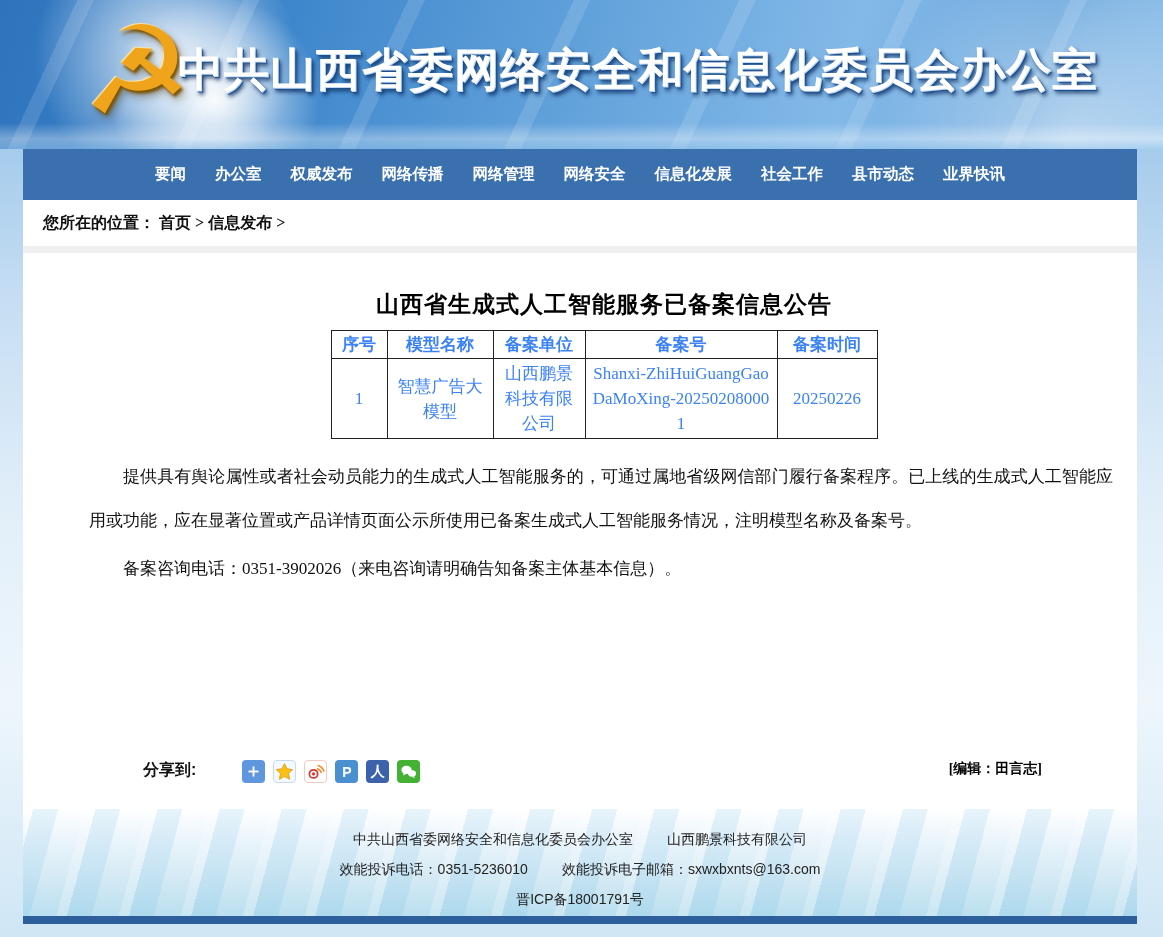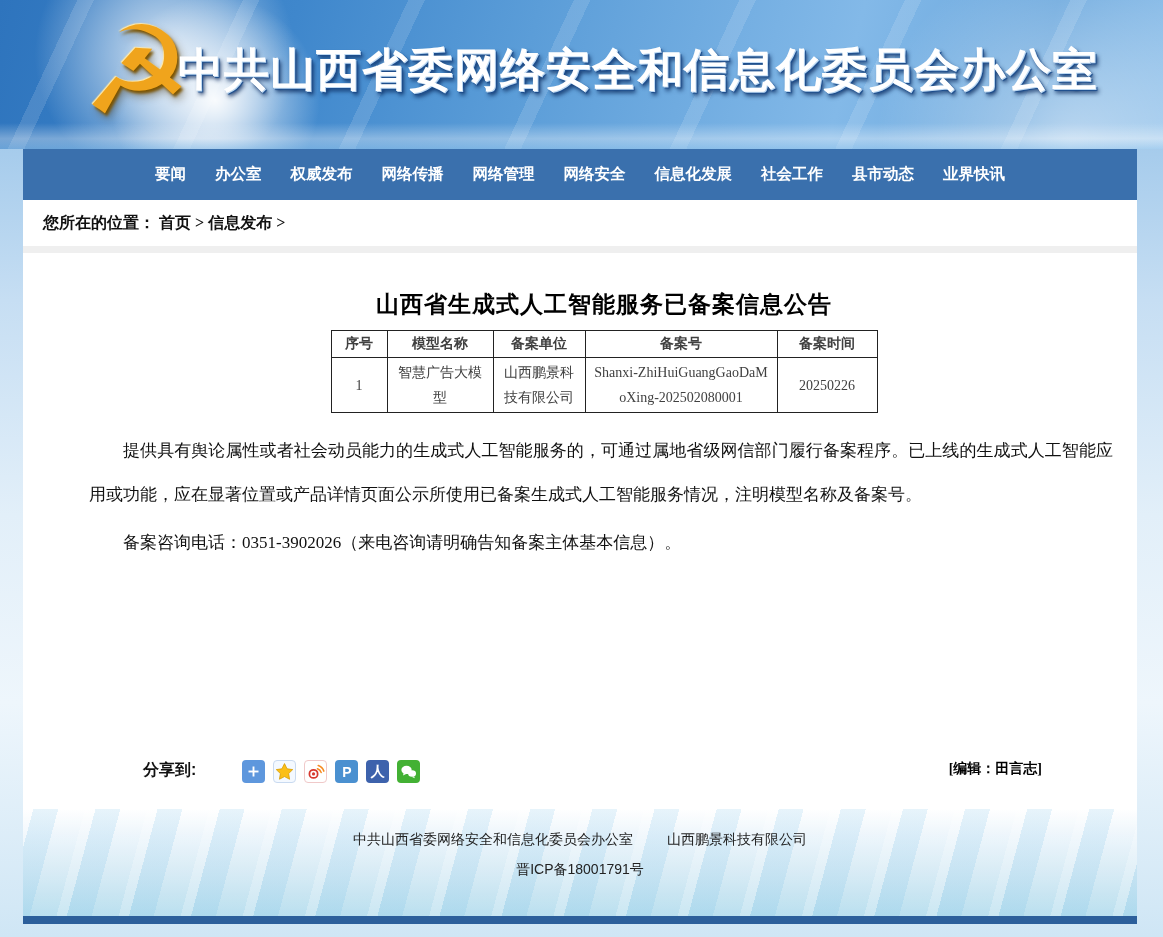--- a/index.html
+++ b/index.html
@@ -73,21 +73,21 @@
   .para {
     margin:0 24px 0 18px; text-indent:2em;
     font-size:17px; line-height:44px; text-align:justify;
   }
   .p1 { margin-top:18px; }
   .p2 { margin-top:16px; }
   .p3 { margin-top:4px;font-family:Liberation Serif, serif; }
 
   table.record {
     margin:10px auto 0; border-collapse:collapse;
-    font-size:14px; color:#404040;
+    font-size:17px; color:#3b82f6;
   }
   table.record th, table.record td {
     border:1px solid #222; text-align:center; vertical-align:middle; padding:2px 6px;
   }
   table.record th { font-weight:bold; height:27px; }
   table.record td { line-height:25px; }
   table.record td:nth-child(1) { width:56px; }
   table.record td:nth-child(2), table.record th:nth-child(2) { width:106px; }
   table.record td:nth-child(3), table.record th:nth-child(3) { width:92px; }
   table.record td:nth-child(4), table.record th:nth-child(4) { width:192px; word-break:break-all; }
@@ -235,18 +235,21 @@
           </span>
         </span>
         <span class="editor">[编辑：田言志]</span>
       </div>
     </div>
 
     <div class="footer">
       <div class="f-line">
         <span>中共山西省委网络安全和信息化委员会办公室</span><span class="gap"></span><span>山西鹏景科技有限公司</span>
       </div>
+      <div class="f-line">
+        <span>效能投诉电话：0351-5236010</span><span class="gap"></span><span>效能投诉电子邮箱：sxwxbxnts@163.com</span>
+      </div>
       <div class="f-line">晋ICP备18001791号</div>
     </div>
     <div class="footer-bar"></div>
 
   </div>
 </div>
 
 </body></html>

